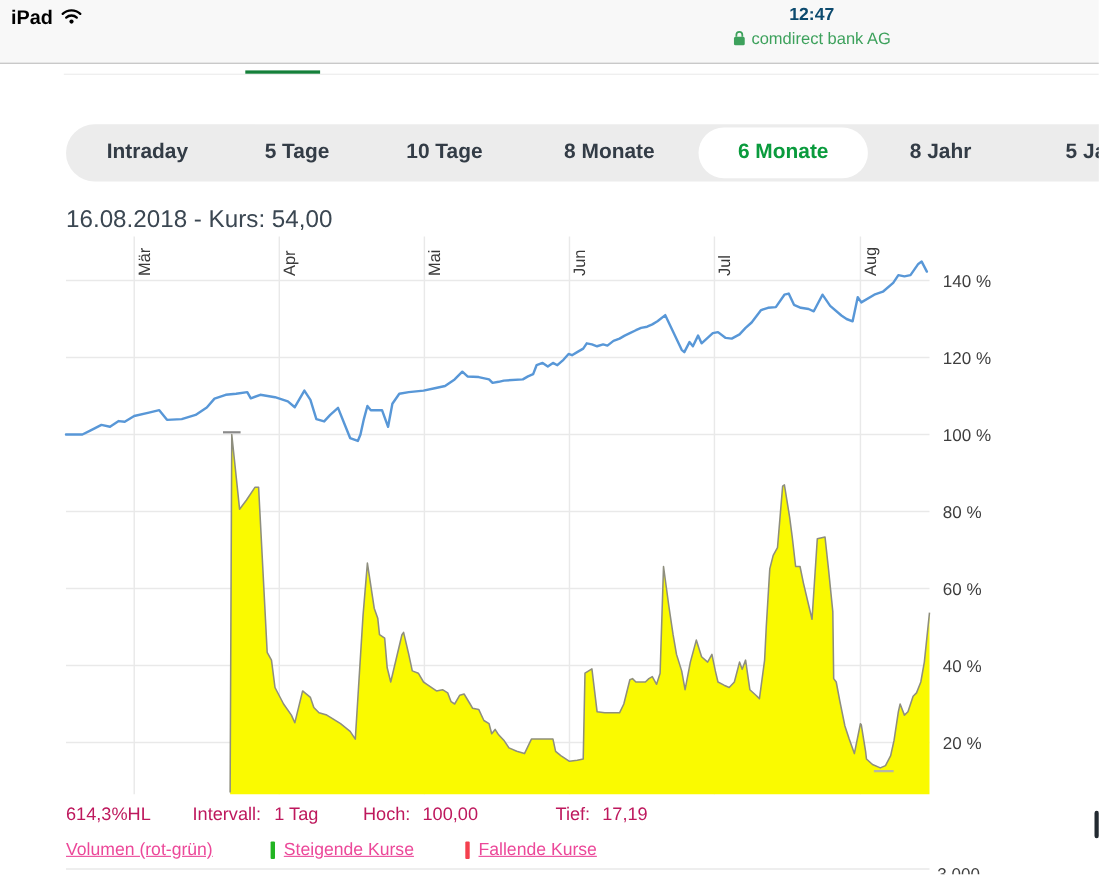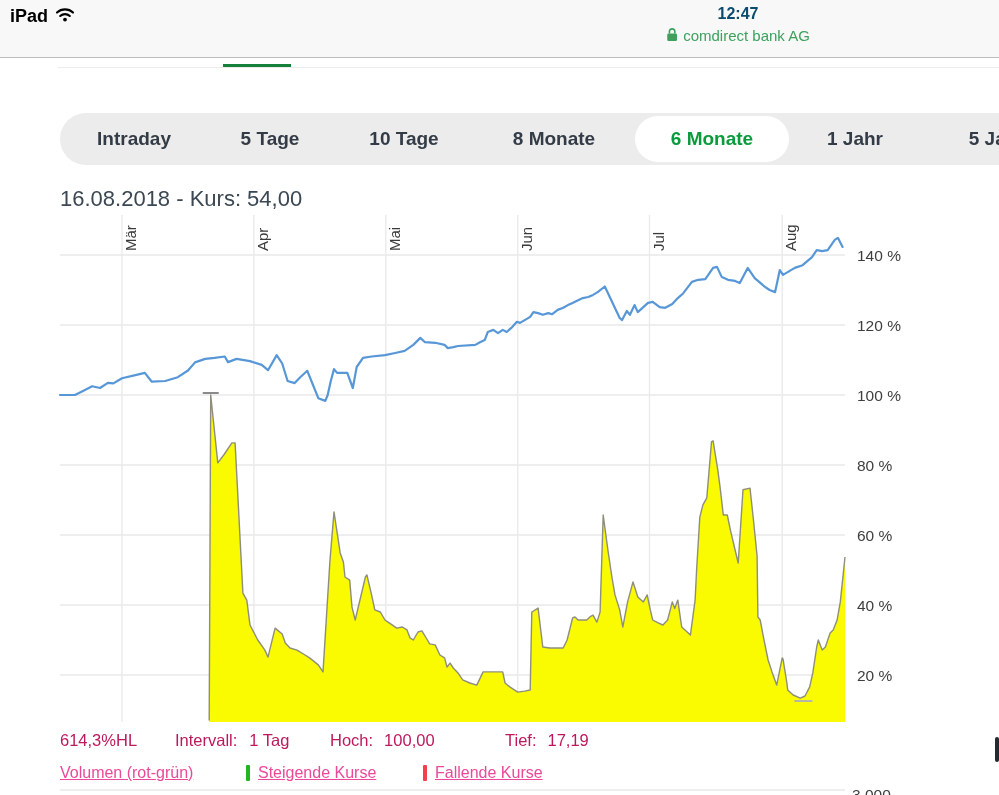--- a/index.html
+++ b/index.html
@@ -74,21 +74,21 @@
   <div class="rule"></div>
   <div class="green-underline"></div>
 
   <nav class="tabbar" id="tabbar">
       <span class="tab" style="left: 74px;">Intraday</span>
       <span class="tab" style="left: 210px; text-align: center;">5 Tage</span>
       <span class="tab" style="left: 344px;">10 Tage</span>
       <span class="tab" style="left: 494px;">8 Monate</span>
       <div class="active-pill" style="left: 575px;"></div>
       <span class="tab active" style="left: 652px;">6 Monate</span>
-      <span class="tab" style="left: 795px;">1 Jahr</span>
+      <span class="tab" style="left: 795px;">8 Jahr</span>
       <span class="tab" style="left: 942px;">5 Jahre</span>
     </nav>
 
   <div class="heading">16.08.2018  - Kurs: 54,00</div>
 
   <svg class="chart" id="chart">
       <line class="grid" x1="60" y1="255" x2="845" y2="255"></line>
       <text class="ytick" x="857" y="260.5">140 %</text>
       <line class="grid" x1="60" y1="325" x2="845" y2="325"></line>
       <text class="ytick" x="857" y="330.5">120 %</text>

